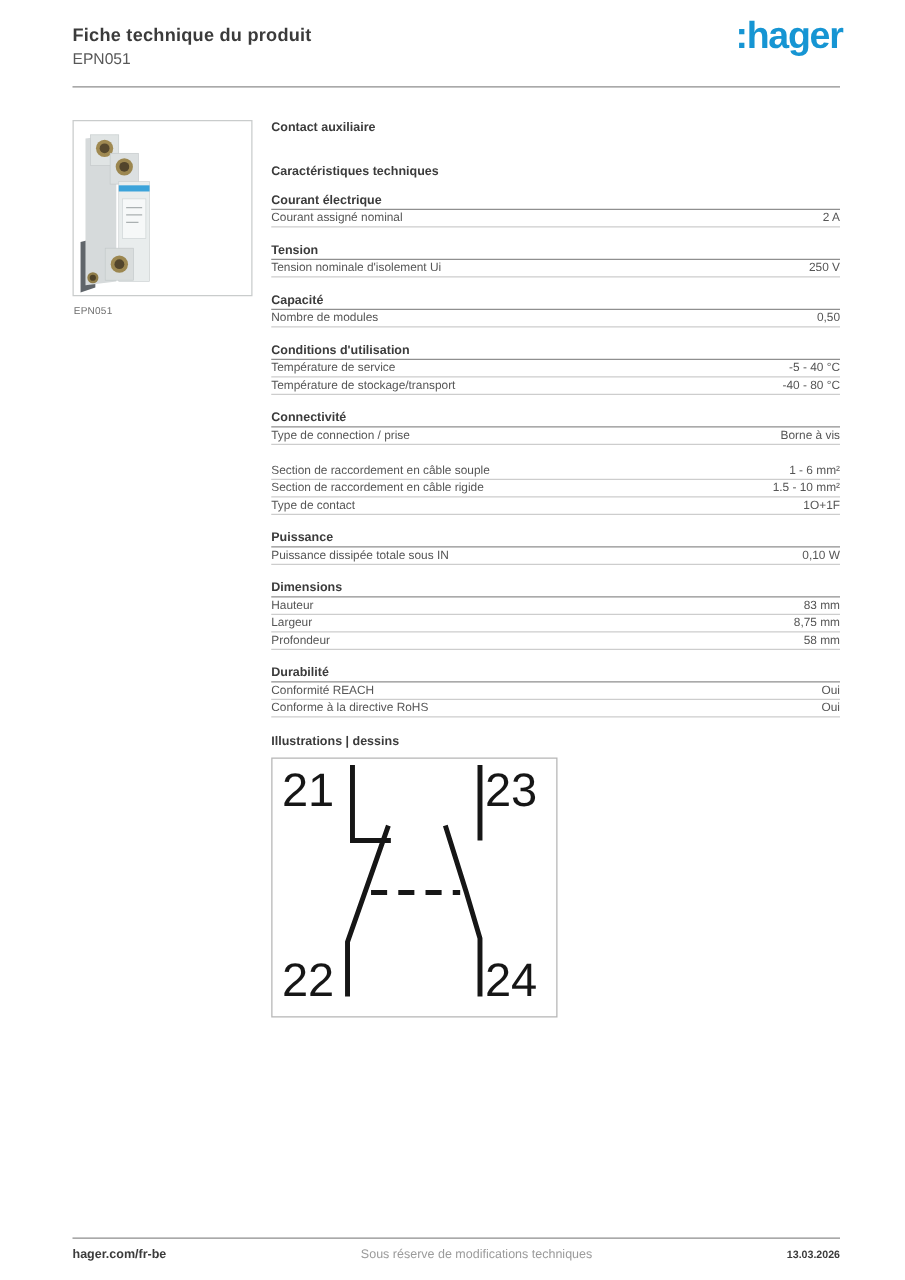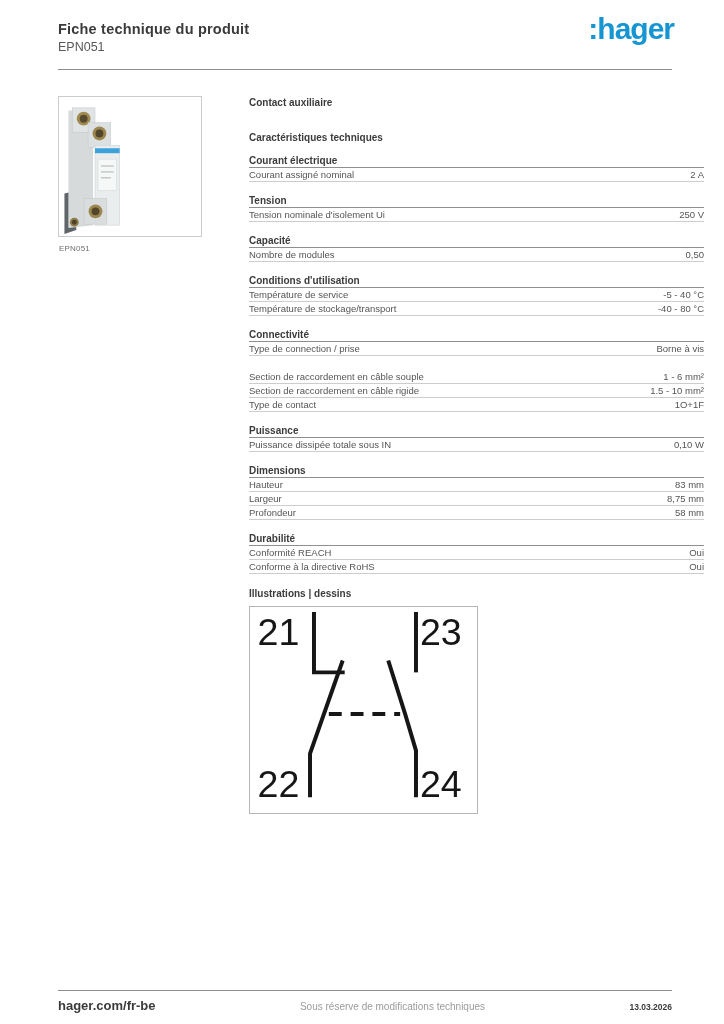--- a/index.html
+++ b/index.html
@@ -16,39 +16,39 @@
   .page-subtitle { position: absolute; left: 58px; top: 40px; font-size: 12.5px; color: #585858; }
   .logo { position: absolute; right: 50px; top: 14px; font-size: 30px; line-height: 30px; font-weight: bold; color: #1695d3; letter-spacing: -1px; }
   .rule-top { position: absolute; left: 58px; top: 69px; width: 614px; height: 0; border-top: 1px solid #8d8d8d; }
 
   
   .product-image-box { position: absolute; left: 58px; top: 96px; width: 144px; height: 141px; border: 1px solid #c9cccc; background: #fff; }
   .product-image-box svg { display: block; width: 100%; height: 100%; }
   .product-caption { position: absolute; left: 59px; top: 244px; font-size: 8px; color: #6e6e6e; letter-spacing: .2px; }
 
   
-  .main-col { position: absolute; left: 217px; top: 92px; width: 455px; margin-left: 32px; }
+  .main-col { position: absolute; left: 217px; top: 92px; width: 455px; }
   .family-title { margin-top: 5px; font-size: 10px; line-height: 11px; font-weight: bold; color: #3b3b3b; }
   .table-title { margin-top: 24px; margin-bottom: 13px; font-size: 10px; line-height: 11px; font-weight: bold; color: #3b3b3b; }
 
   .section { margin-bottom: 14px; }
   .sec-title { font-size: 10px; line-height: 10px; font-weight: bold; color: #3b3b3b; padding-bottom: 1px; border-bottom: 1px solid #8f8f8f; }
   .spec-row { display: flex; justify-content: space-between; align-items: center; font-size: 9.5px; line-height: 10px; color: #555555; padding: 2px 0 1px 0; border-bottom: 1px solid #cdcdcd; }
   .spec-row .lbl { text-align: left; }
   .spec-row .val { text-align: right; white-space: nowrap; }
 
   .illu-title { margin-top: 5px; margin-bottom: 7px; font-size: 10px; line-height: 11px; font-weight: bold; color: #3b3b3b; }
   .diagram-box { width: 229px; height: 208px; border: 1px solid #b5b5b5; background: #fff; }
   .diagram-box svg { display: block; width: 100%; height: 100%; }
   .diagram-box text { font-family: "Liberation Sans", "DejaVu Sans", sans-serif; fill: #161616; }
 
   
   .rule-bottom { position: absolute; left: 58px; top: 990px; width: 614px; height: 0; border-top: 1px solid #8d8d8d; }
   .footer-row { position: absolute; left: 58px; top: 998px; width: 614px; display: flex; justify-content: space-between; align-items: baseline; }
-  .footer-site { font-size: 13px; font-weight: bold; color: #3b3b3b; }
+  .footer-site { font-size: 10px; font-weight: bold; color: #3b3b3b; }
   .footer-note { font-size: 10px; color: #9b9b9b; }
   .footer-date { font-size: 8.5px; font-weight: bold; color: #3b3b3b; }
 </style>
 </head>
 <body>
 
 <div class="page">
 
   <div class="page-title">Fiche technique du produit</div>
   <div class="page-subtitle">EPN051</div>

